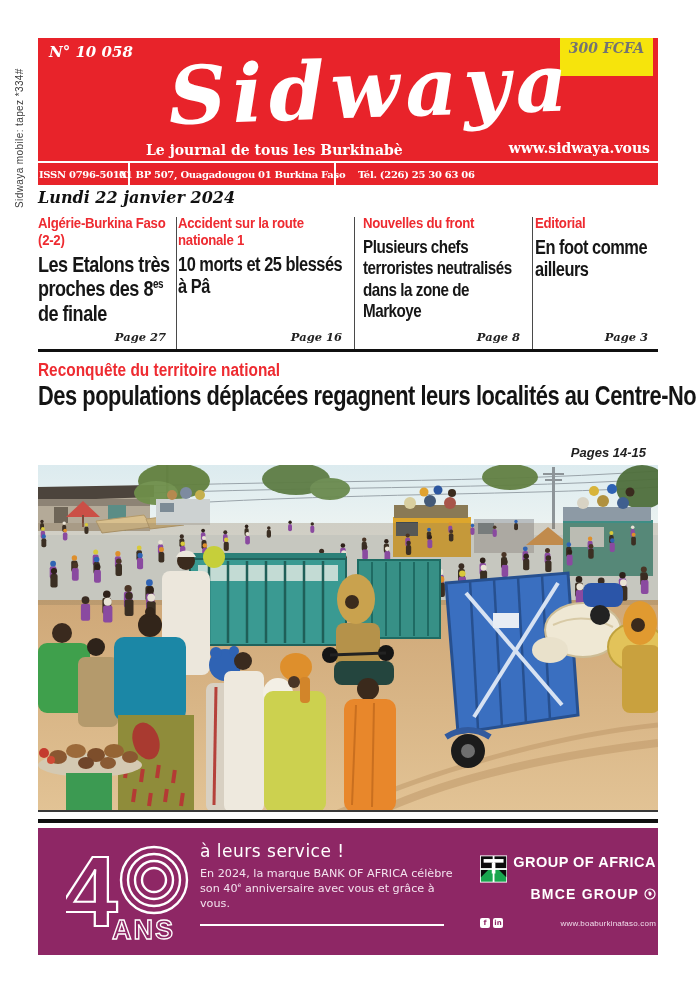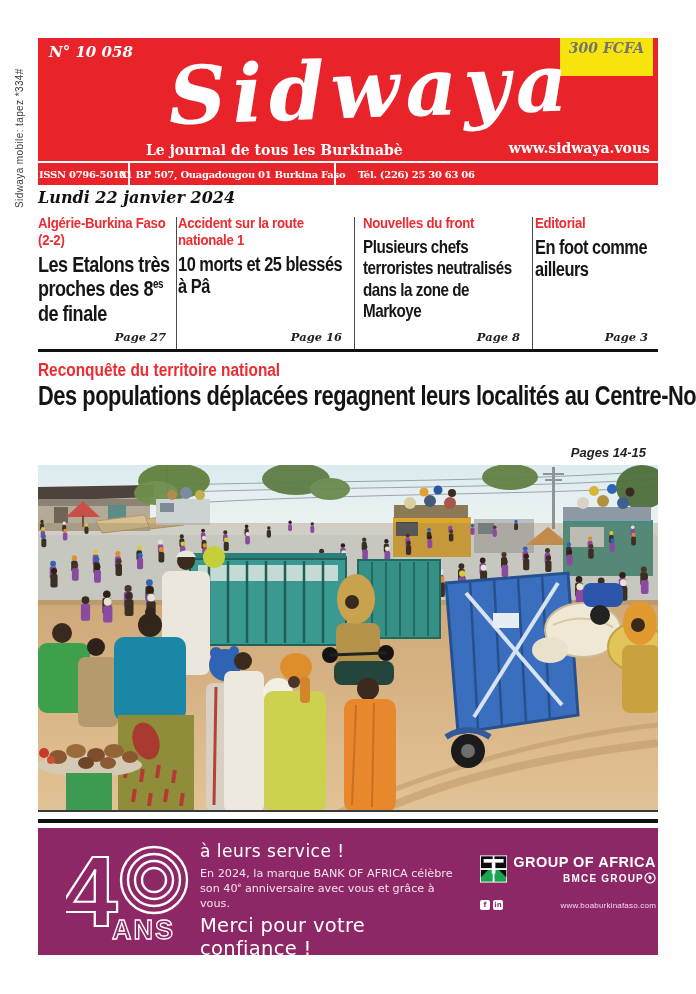--- a/index.html
+++ b/index.html
@@ -64,22 +64,22 @@
   .ad-logo{ position:absolute; left:28px; top:12px; }
   .ad-text{ position:absolute; left:162px; top:13px; width:266px; }
   .ad-service{ font-size:17px; letter-spacing:.5px; font-family:"DejaVu Sans",sans-serif; }
   .ad-body{ margin-top:5px; font-size:11.2px; line-height:1.35; color:#f3e2ee; font-family:"DejaVu Sans",sans-serif; }
   .ad-thanks{ margin-top:3px; font-size:19.5px; letter-spacing:.3px; font-family:"DejaVu Sans",sans-serif; }
   .ad-underline{ margin-top:13px; width:244px; height:1.5px; background:#fff; }
   .ad-right{ position:absolute; left:442px; top:26px; width:176px; }
   .boa-row{ display:flex; align-items:flex-start; }
   .boa-txt{ margin-left:6px; }
   .boa-name{ font-size:14.5px; font-weight:bold; letter-spacing:.5px; white-space:nowrap; }
-  .boa-group{ display:flex; align-items:center; justify-content:flex-end; margin-top:2px;
-              font-size:10px; font-weight:bold; letter-spacing:1.2px; }
+  .boa-group{ display:flex; align-items:center; justify-content:flex-end; gap:5px; margin-top:16px;
+              font-size:14px; font-weight:bold; letter-spacing:1.2px; }
   .ad-bottom{ display:flex; justify-content:space-between; align-items:center; margin-top:16px; }
   .socs{ display:flex; gap:3px; }
   .soc{ width:10px; height:10px; background:#fff; color:#8E2765; font-size:7px; font-weight:bold;
         display:inline-flex; align-items:center; justify-content:center; border-radius:2px; font-family:"DejaVu Sans",sans-serif; }
   .boa-site{ font-size:8px; letter-spacing:.2px; color:#f0ddeb; }
 </style>
 </head>
 <body>
 
 <div class="side-note">Sidwaya mobile: tapez *334#</div>
@@ -626,21 +626,20 @@
         <circle cx="88" cy="40" r="26"></circle>
         <circle cx="88" cy="40" r="19"></circle>
         <circle cx="88" cy="40" r="12"></circle>
     </g>
     <text x="46" y="99" font-family="Liberation Sans, sans-serif" font-weight="bold" font-size="27" fill="none" stroke="#ffffff" stroke-width="1.3" letter-spacing="2" id="forty-ans">ANS</text>
   </svg>
   <div class="ad-text">
     <div class="ad-service">à leurs service !</div>
     <div class="ad-body"><span>En 2024, la marque BANK OF AFRICA célèbre</span><br>
       <span>son 40</span><sup>e</sup><span> anniversaire avec vous et grâce à vous.</span></div>
-    <div class="ad-thanks">Merci pour votre confiance !</div>
     <div class="ad-underline"></div>
   </div>
   <div class="ad-right">
     <div class="boa-row">
       <svg width="30" height="30" viewBox="0 0 30 30">
         <rect x="0" y="0" width="30" height="30" fill="#ffffff"></rect>
         <rect x="1" y="1" width="13" height="13" fill="#0b0b0b"></rect>
         <rect x="16" y="1" width="13" height="13" fill="#0b0b0b"></rect>
         <rect x="1" y="16" width="13" height="13" fill="#19A54E"></rect>
         <rect x="16" y="16" width="13" height="13" fill="#19A54E"></rect>

